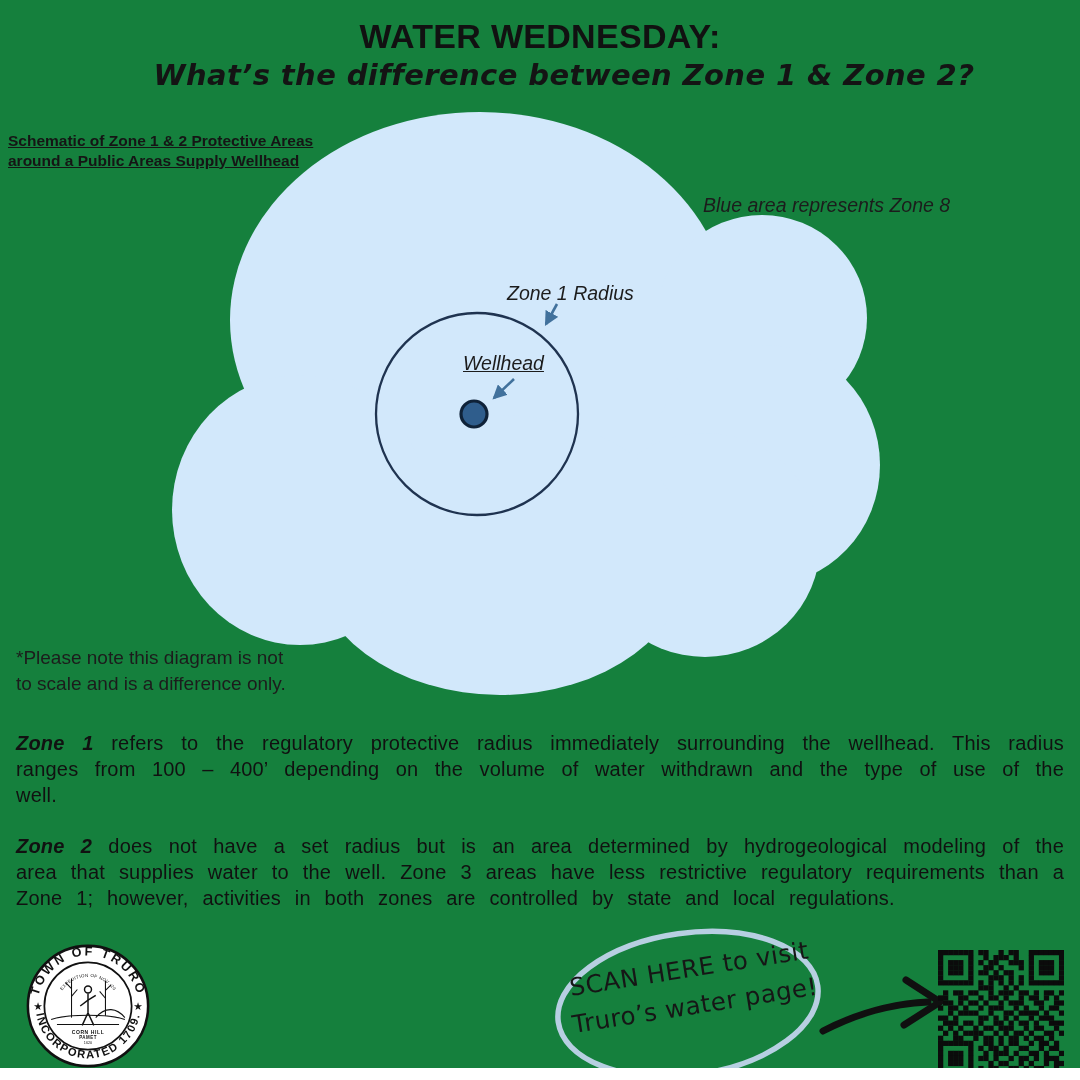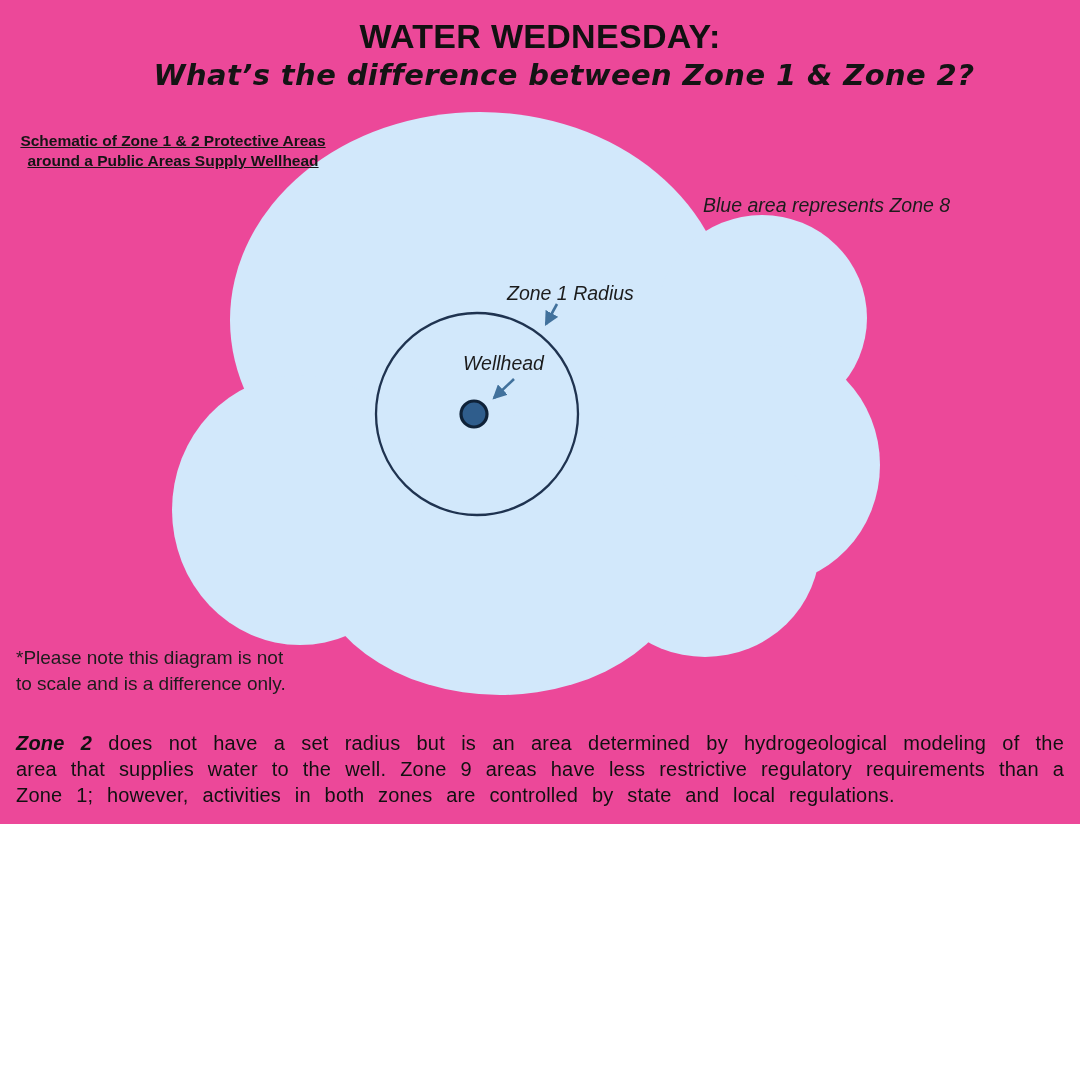--- a/index.html
+++ b/index.html
@@ -1,29 +1,29 @@
 <!DOCTYPE html>
 <html><head>
 <meta charset="utf-8">
 <style>
   html,body{margin:0;padding:0;background:#ffffff;}
   body{font-family:"Liberation Sans",sans-serif;color:#1b1b1b;}
-  #canvas{position:relative;width:1080px;height:824px;background:#ec4899;overflow:hidden;}
+  #canvas{position:relative;width:1080px;height:1068px;background:#15803d;overflow:hidden;}
   .abs{position:absolute;}
 
   .title{top:17px;left:0;width:1080px;text-align:center;font-size:34px;font-weight:700;letter-spacing:.3px;color:#111;}
   .subtitle{top:58px;left:0;width:1080px;text-align:center;font-size:29px;font-weight:700;font-style:italic;letter-spacing:.4px;color:#141414;font-family:"DejaVu Sans",sans-serif;padding-left:24px;}
 
-  .schematic{top:131px;left:8px;width:330px;text-align:center;font-weight:700;font-size:15.5px;line-height:19.5px;color:#151515;}
+  .schematic{top:131px;left:8px;width:330px;font-weight:700;font-size:15.5px;line-height:19.5px;color:#151515;}
   .schematic div{text-decoration:underline;}
 
   .diagram-label{font-style:italic;font-size:19.5px;color:#1c1c1c;white-space:nowrap;}
   .zone2-area-label{top:194px;left:703px;}
   .zone1-radius-label{top:282px;left:507px;}
-  .wellhead-label{top:352px;left:463px;}
+  .wellhead-label{top:352px;left:463px;text-decoration:underline;}
 
   .scale-note{top:645px;left:16px;font-size:19px;line-height:26px;color:#1c1c1c;}
 
   .paragraphs{top:731px;left:16px;width:1048px;font-size:20px;line-height:25.8px;text-align:justify;word-spacing:8px;letter-spacing:.2px;color:#111;}
   .paragraphs p{margin:0 0 26px 0;}
   .lead{font-weight:700;font-style:italic;}
 
   .scan-text{top:950px;left:558px;width:268px;transform:rotate(-9deg);text-align:center;
              font-size:24.5px;line-height:37px;letter-spacing:.5px;color:#161616;
              font-family:"DejaVu Sans",sans-serif;}
@@ -65,21 +65,22 @@
   <div class="abs diagram-label zone2-area-label">Blue area represents Zone 8</div>
   <div class="abs diagram-label zone1-radius-label">Zone 1 Radius</div>
   <div class="abs diagram-label wellhead-label">Wellhead</div>
 
   <div class="abs scale-note">
     <div>*Please note this diagram is not</div>
     <div>to scale and is a difference only.</div>
   </div>
 
   <div class="abs paragraphs">
-    <p><span class="lead">Zone 2</span><span> does not have a set radius but is an area determined by hydrogeological modeling of the area that supplies water to the well. Zone 9 areas have less restrictive regulatory requirements than a Zone 1; however, activities in both zones are controlled by state and local regulations.</span></p>
+    <p><span class="lead">Zone 1</span><span> refers to the regulatory protective radius immediately surrounding the wellhead. This radius ranges from 100 – 400’ depending on the volume of water withdrawn and the type of use of the well.</span></p>
+    <p><span class="lead">Zone 2</span><span> does not have a set radius but is an area determined by hydrogeological modeling of the area that supplies water to the well. Zone 3 areas have less restrictive regulatory requirements than a Zone 1; however, activities in both zones are controlled by state and local regulations.</span></p>
   </div>
 
   <svg class="abs" style="left:24px;top:942px;" width="128" height="128" viewBox="0 0 132 132">
     <defs>
       <path id="sealTopArc" d="M 14 66 A 52 52 0 0 1 118 66" fill="none"></path>
       <path id="sealBotArc" d="M 12 66 A 54 54 0 0 0 120 66" fill="none"></path>
       <path id="sealInnerArc" d="M 35 60 A 32 32 0 0 1 97 60" fill="none"></path>
     </defs>
     <circle cx="66" cy="66" r="62" fill="#ffffff" stroke="#111" stroke-width="2.6"></circle>
     <circle cx="66" cy="66" r="45" fill="none" stroke="#111" stroke-width="1.8"></circle>

